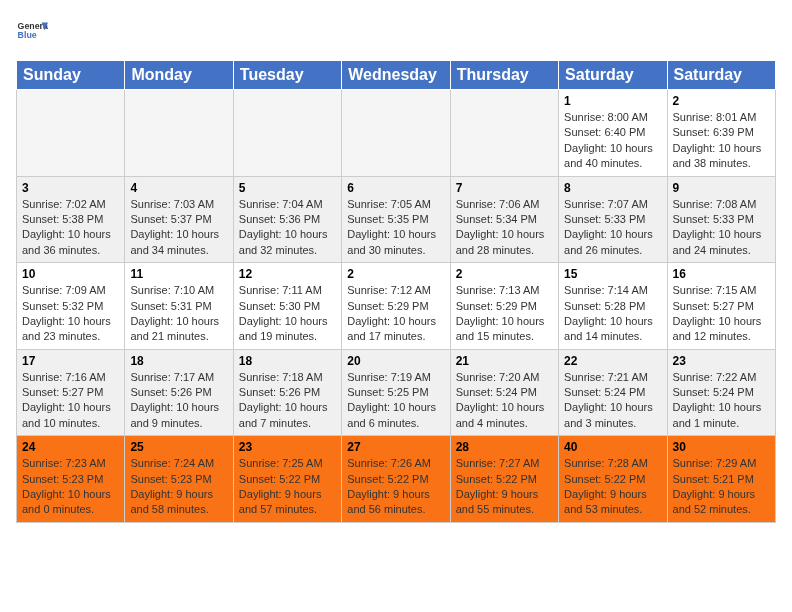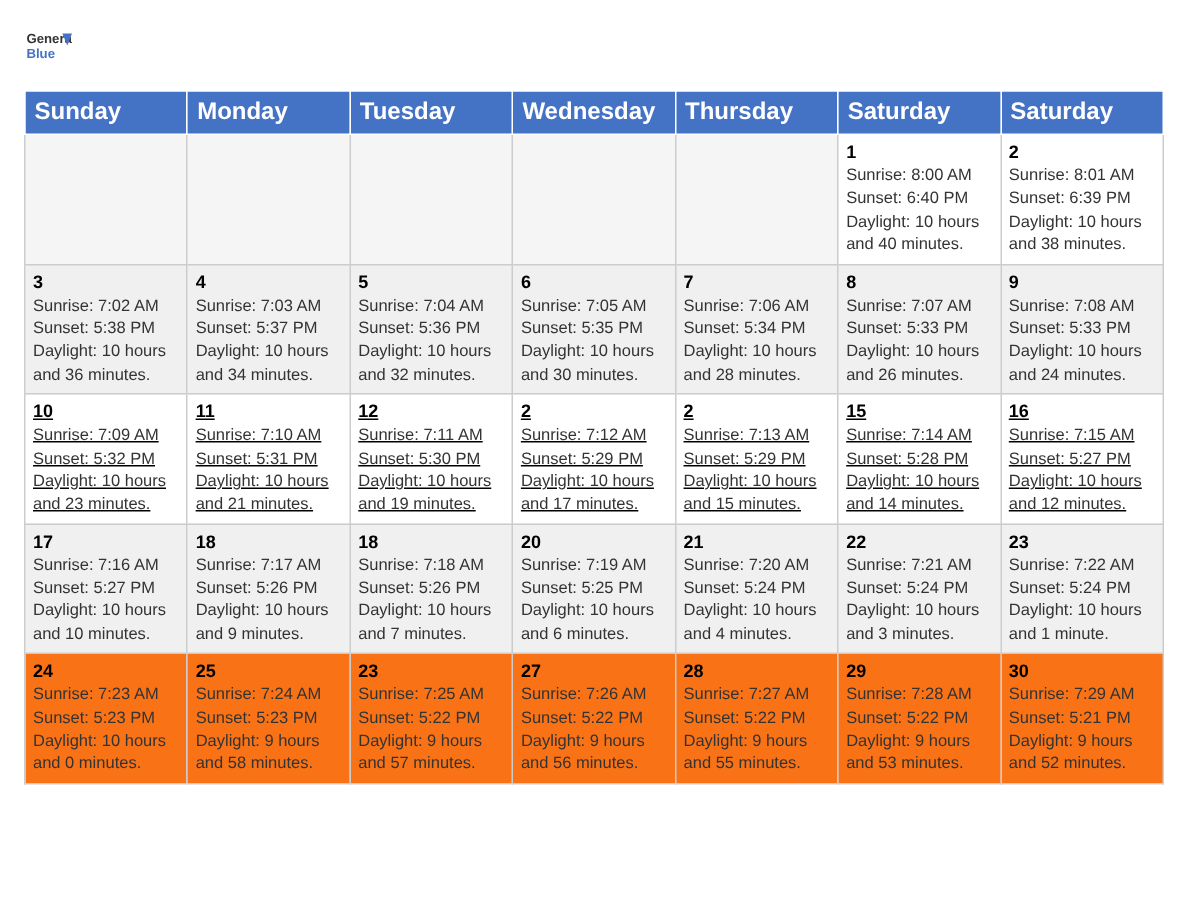--- a/index.html
+++ b/index.html
@@ -71,21 +71,21 @@
       line-height: 1.4;
     }
     tr:nth-child(odd) td:not(.empty) {
       background: #fff;
     }
     tr:nth-child(even) td:not(.empty) {
       background: #f0f0f0;
     }
     .calendar tbody tr:nth-child(1) td { background: #fff; }
     .calendar tbody tr:nth-child(2) td { background: #f0f0f0; }
-    .calendar tbody tr:nth-child(3) td { background: #fff; text-decoration: underline; }
+    .calendar tbody tr:nth-child(3) td { background: #fff; }
     .calendar tbody tr:nth-child(4) td { background: #f0f0f0; margin-left: 40px; }
     .calendar tbody tr:nth-child(5) td { background: #f97316; }
     .calendar tbody tr td.empty { background: #f5f5f5 !important; }
   </style>
 </head>
 <body>
 
 <div class="header-area">
   <div class="logo">
     <svg class="logo-icon" viewBox="0 0 40 40">
@@ -234,21 +234,21 @@
         </td>
         <td>
           <div class="day-number">27</div>
           <div class="day-info">Sunrise: 7:26 AM<br>Sunset: 5:22 PM<br>Daylight: 9 hours<br>and 56 minutes.</div>
         </td>
         <td>
           <div class="day-number">28</div>
           <div class="day-info">Sunrise: 7:27 AM<br>Sunset: 5:22 PM<br>Daylight: 9 hours<br>and 55 minutes.</div>
         </td>
         <td>
-          <div class="day-number">29</div>
+          <div class="day-number">40</div>
           <div class="day-info">Sunrise: 7:28 AM<br>Sunset: 5:22 PM<br>Daylight: 9 hours<br>and 53 minutes.</div>
         </td>
         <td>
           <div class="day-number">30</div>
           <div class="day-info">Sunrise: 7:29 AM<br>Sunset: 5:21 PM<br>Daylight: 9 hours<br>and 52 minutes.</div>
         </td>
       </tr>
     </tbody>
 </table>
 

